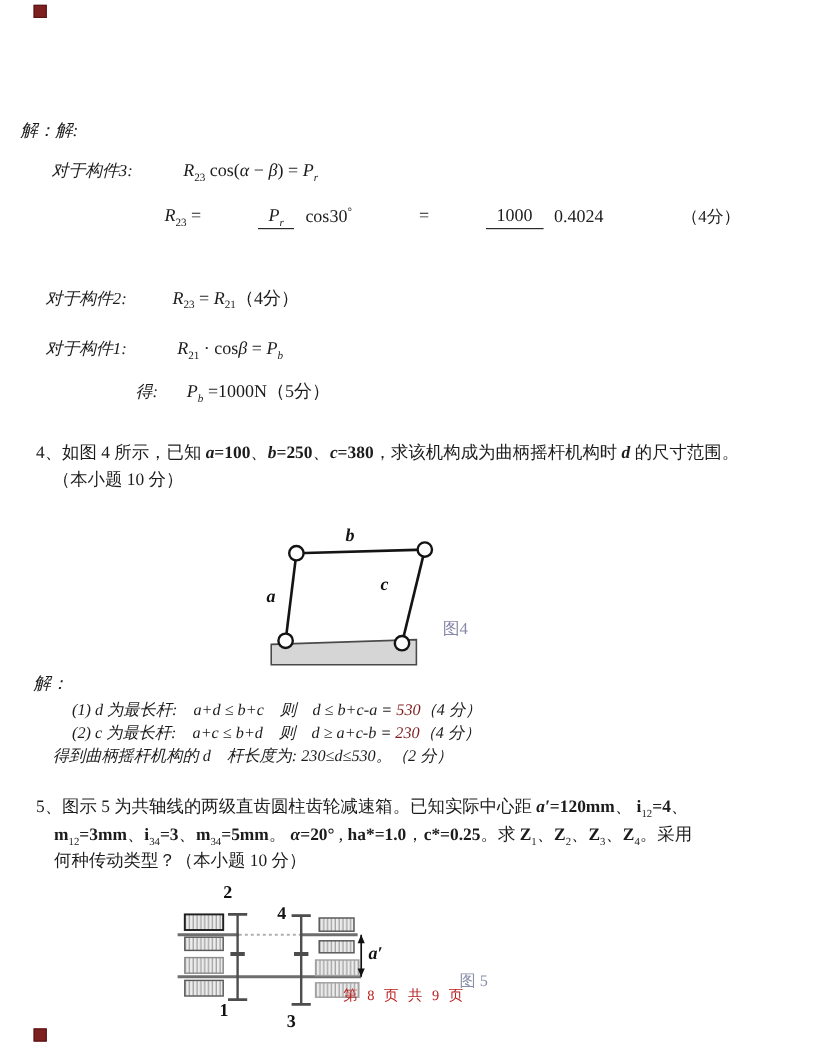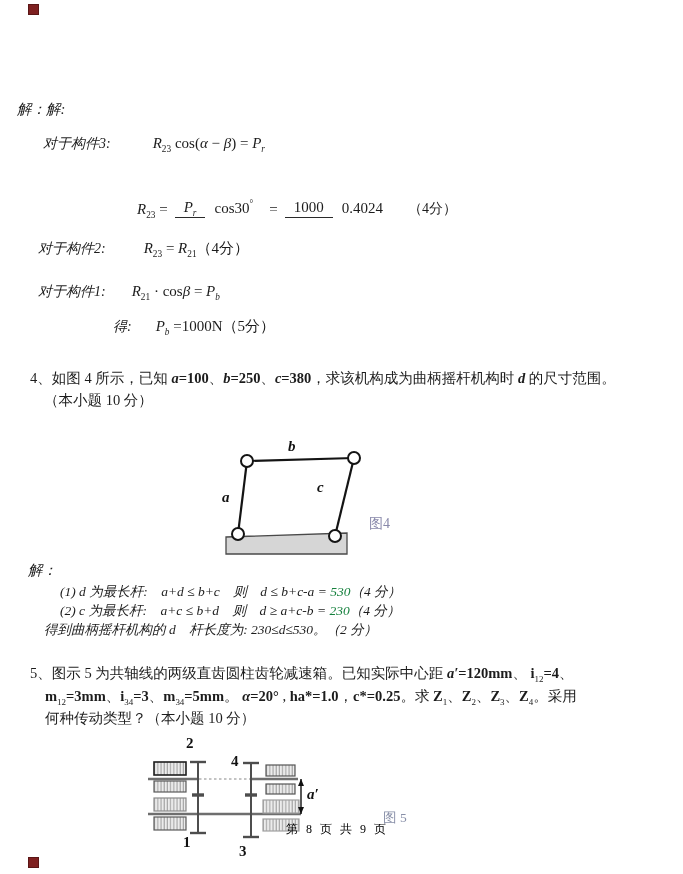--- a/index.html
+++ b/index.html
@@ -9,32 +9,32 @@
   }
   .abs{position:absolute;white-space:nowrap;}
   .kai{font-style:italic;}
   .body-text{font-size:14.5px;line-height:20px;}
   .small-text{font-size:13.5px;}
   .formula{font-size:15px;}
   .f-txt{}
   .f-var{font-style:italic;}
   .f-b{font-weight:700;}
   .f-bvar{font-weight:700;font-style:italic;}
-  .f-acc{color:#15803d;}
+  .f-acc{color:#7f1d1d;}
   sub.f-sub,sub.f-subv,sub.f-bsub{font-size:0.62em;line-height:0;}
   sub.f-subv{font-style:italic;}
   sub.f-bsub{font-weight:400;}
   sup.f-sup{font-size:0.62em;line-height:0;}
-  .frac-row{display:flex;align-items:flex-end;}
+  .frac-row{display:flex;align-items:flex-start;gap:40px;}
   .frac{display:inline-flex;flex-direction:row;text-align:center;margin:0 7px;}
   .frac .num{padding:0 9px 1px 9px;border-bottom:1.4px solid #2a2a2a;}
   .frac .den{padding:1px 9px 0 9px;}
   .score{margin-left:9px;font-size:14px;}
   .corner-mark{position:absolute;width:9px;height:9px;background:#7e2020;border:1px solid #5a1616;}
-  .footer-text{font-size:12px;color:#000000;letter-spacing:2.5px;}
+  .footer-text{font-size:12px;color:#b91c1c;letter-spacing:2.5px;}
   svg text{font-family:"Liberation Serif","DejaVu Serif",serif;}
   .fig-var{font-size:15px;font-weight:700;font-style:italic;fill:#111;}
   .fig-num{font-size:15px;font-weight:700;fill:#111;}
 </style>
 </head>
 <body>
 
 <div class="page">
 
   <div class="corner-mark" style="left:28px;top:4px;"></div>
@@ -61,21 +61,21 @@
       <span class="score">（4分）</span>
     </div>
 
     <div class="abs" style="left:38px;top:239px;">
       <span class="kai" style="font-size:14px;margin-top:46px;">对于构件2:</span>
       <span class="formula" style="margin-left:34px;"><span class="f-var">R</span><sub class="f-sub">23</sub><span class="f-txt"> = </span><span class="f-var">R</span><sub class="f-sub">21</sub><span class="f-txt">（4分）</span></span>
     </div>
 
     <div class="abs" style="left:38px;top:282px;">
       <span class="kai" style="font-size:14px;">对于构件1:</span>
-      <span class="formula" style="margin-left:22px;"><span class="f-var">R</span><sub class="f-sub">21</sub><span class="f-txt"> · cos</span><span class="f-var">β</span><span class="f-txt"> = </span><span class="f-var">P</span><sub class="f-subv">b</sub></span>
+      <span class="formula" style="margin-left:38px;"><span class="f-var">R</span><sub class="f-sub">21</sub><span class="f-txt"> · cos</span><span class="f-var">β</span><span class="f-txt"> = </span><span class="f-var">P</span><sub class="f-subv">b</sub></span>
     </div>
 
     <div class="abs" style="left:113px;top:317px;">
       <span class="kai" style="font-size:14px;">得:</span>
       <span class="formula" style="margin-left:20px;"><span class="f-var">P</span><sub class="f-subv">b</sub><span class="f-txt"> =1000N</span><span class="f-txt">（5分）</span></span>
     </div>
   </div>
 
   <div>
     <div class="abs body-text" style="left:30px;top:368px;"><span class="f-txt">4、如图 4 所示，已知 </span><span class="f-bvar">a</span><span class="f-b">=100</span><span class="f-txt">、</span><span class="f-bvar">b</span><span class="f-b">=250</span><span class="f-txt">、</span><span class="f-bvar">c</span><span class="f-b">=380</span><span class="f-txt">，求该机构成为曲柄摇杆机构时 </span><span class="f-bvar">d</span><span class="f-txt"> 的尺寸范围。</span></div>

